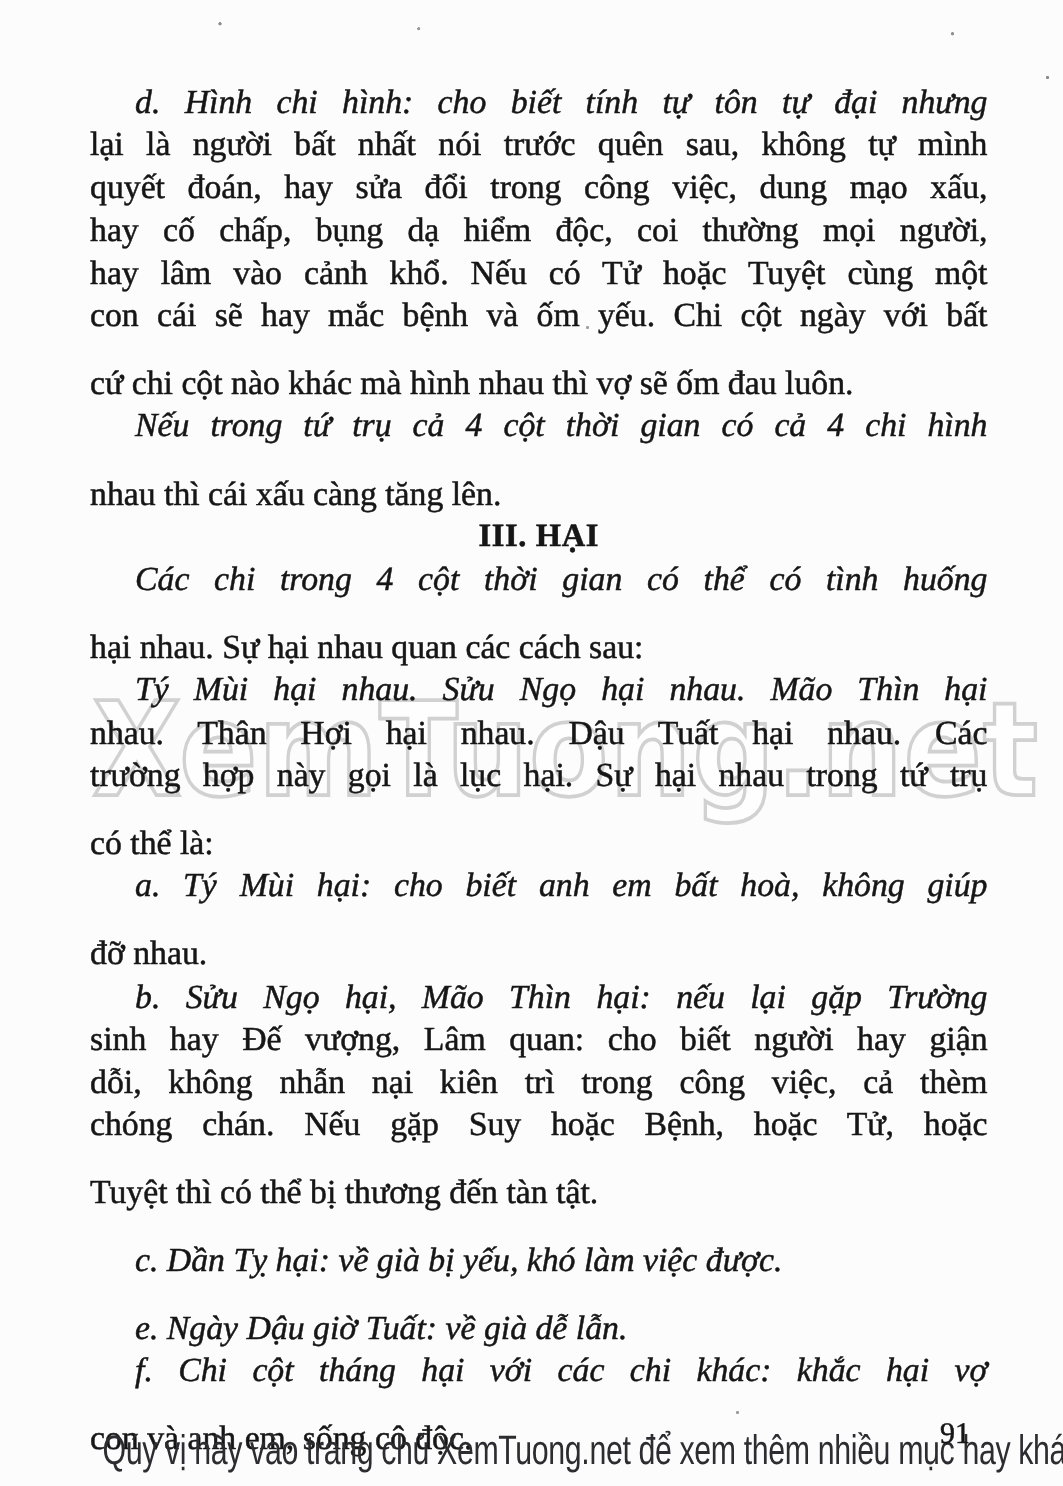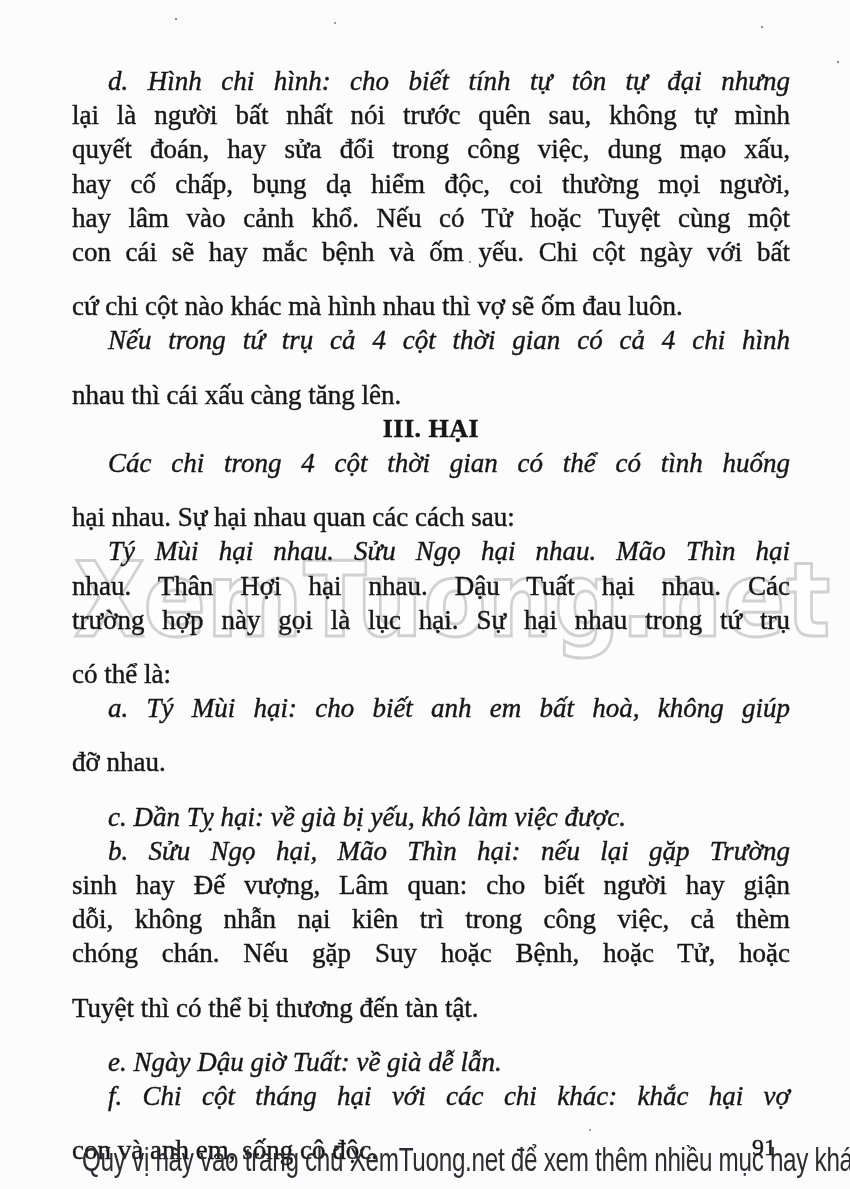--- a/index.html
+++ b/index.html
@@ -124,28 +124,28 @@
         <div class="line first fill">Tý Mùi hại nhau. Sửu Ngọ hại nhau. Mão Thìn hại</div>
         <div class="line fill">nhau. Thân Hợi hại nhau. Dậu Tuất hại nhau. Các</div>
         <div class="line fill">trường hợp này gọi là lục hại. Sự hại nhau trong tứ trụ</div>
         <div class="line last">có thể là:</div>
       </div>
       <div class="para">
         <div class="line first fill">a. Tý Mùi hại: cho biết anh em bất hoà, không giúp</div>
         <div class="line last">đỡ nhau.</div>
       </div>
       <div class="para">
-        <div class="line first last">c. Dần Tỵ hại: về già bị yếu, khó làm việc được.</div>
-      </div>
-      <div class="para">
         <div class="line first fill">b. Sửu Ngọ hại, Mão Thìn hại: nếu lại gặp Trường</div>
         <div class="line fill">sinh hay Đế vượng, Lâm quan: cho biết người hay giận</div>
         <div class="line fill">dỗi, không nhẫn nại kiên trì trong công việc, cả thèm</div>
         <div class="line fill">chóng chán. Nếu gặp Suy hoặc Bệnh, hoặc Tử, hoặc</div>
         <div class="line last">Tuyệt thì có thể bị thương đến tàn tật.</div>
+      </div>
+      <div class="para">
+        <div class="line first last">c. Dần Tỵ hại: về già bị yếu, khó làm việc được.</div>
       </div>
       <div class="para">
         <div class="line first last">e. Ngày Dậu giờ Tuất: về già dễ lẫn.</div>
       </div>
       <div class="para">
         <div class="line first fill">f. Chi cột tháng hại với các chi khác: khắc hại vợ</div>
         <div class="line last">con và anh em, sống cô độc.</div>
       </div>
     </div>
 

